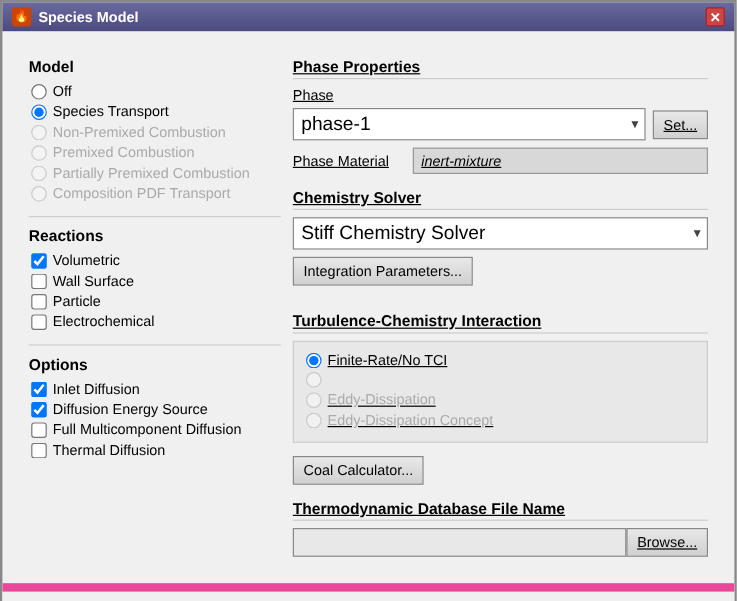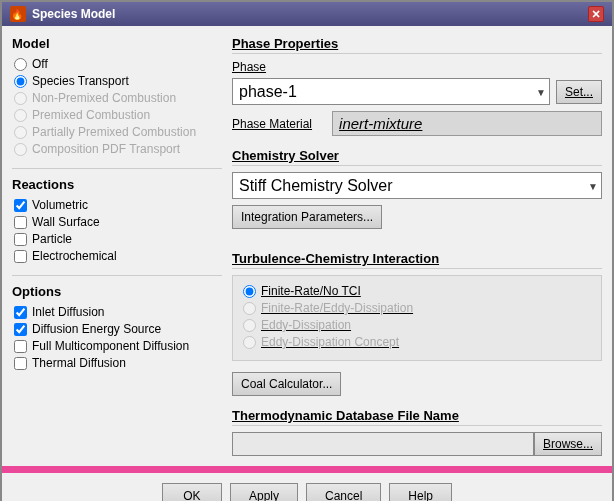--- a/index.html
+++ b/index.html
@@ -51,21 +51,21 @@
       height: 16px;
       cursor: pointer;
       font-size: 11px;
       display: flex;
       align-items: center;
       justify-content: center;
       border-radius: 2px;
     }
     .content {
       display: flex;
-      padding: 10px;
+      padding: 22px;
       gap: 10px;
     }
     .left-panel {
       width: 210px;
       flex-shrink: 0;
     }
     .right-panel {
       flex: 1;
       text-decoration: underline;
     }
@@ -141,21 +141,21 @@
       display: flex;
       align-items: center;
       gap: 20px;
       margin-bottom: 8px;
     }
     .phase-material-value {
       background: #d8d8d8;
       border: 1px solid #999;
       padding: 3px 6px;
       flex: 1;
-      font-size: 15px;
+      font-size: 12px;
       font-style: italic;
     }
     .right-section-title {
       font-weight: bold;
       font-size: 13px;
       margin-bottom: 6px;
       border-bottom: 1px solid #ccc;
       padding-bottom: 2px;
     }
     .solver-row {
@@ -340,21 +340,20 @@
 
       <div class="section">
         <div class="right-section-title">Turbulence-Chemistry Interaction</div>
         <div class="tci-section">
           <div class="radio-item">
             <input type="radio" name="tci" checked="" style="">
             <label>Finite-Rate/No TCI</label>
           </div>
           <div class="radio-item">
             <input type="radio" name="tci" disabled="" style="">
-            <label class="disabled-label">Finite-Rate/Eddy-Dissipation</label>
           </div>
           <div class="radio-item">
             <input type="radio" name="tci" disabled="" style="">
             <label class="disabled-label">Eddy-Dissipation</label>
           </div>
           <div class="radio-item">
             <input type="radio" name="tci" disabled="" style="">
             <label class="disabled-label">Eddy-Dissipation Concept</label>
           </div>
         </div>

